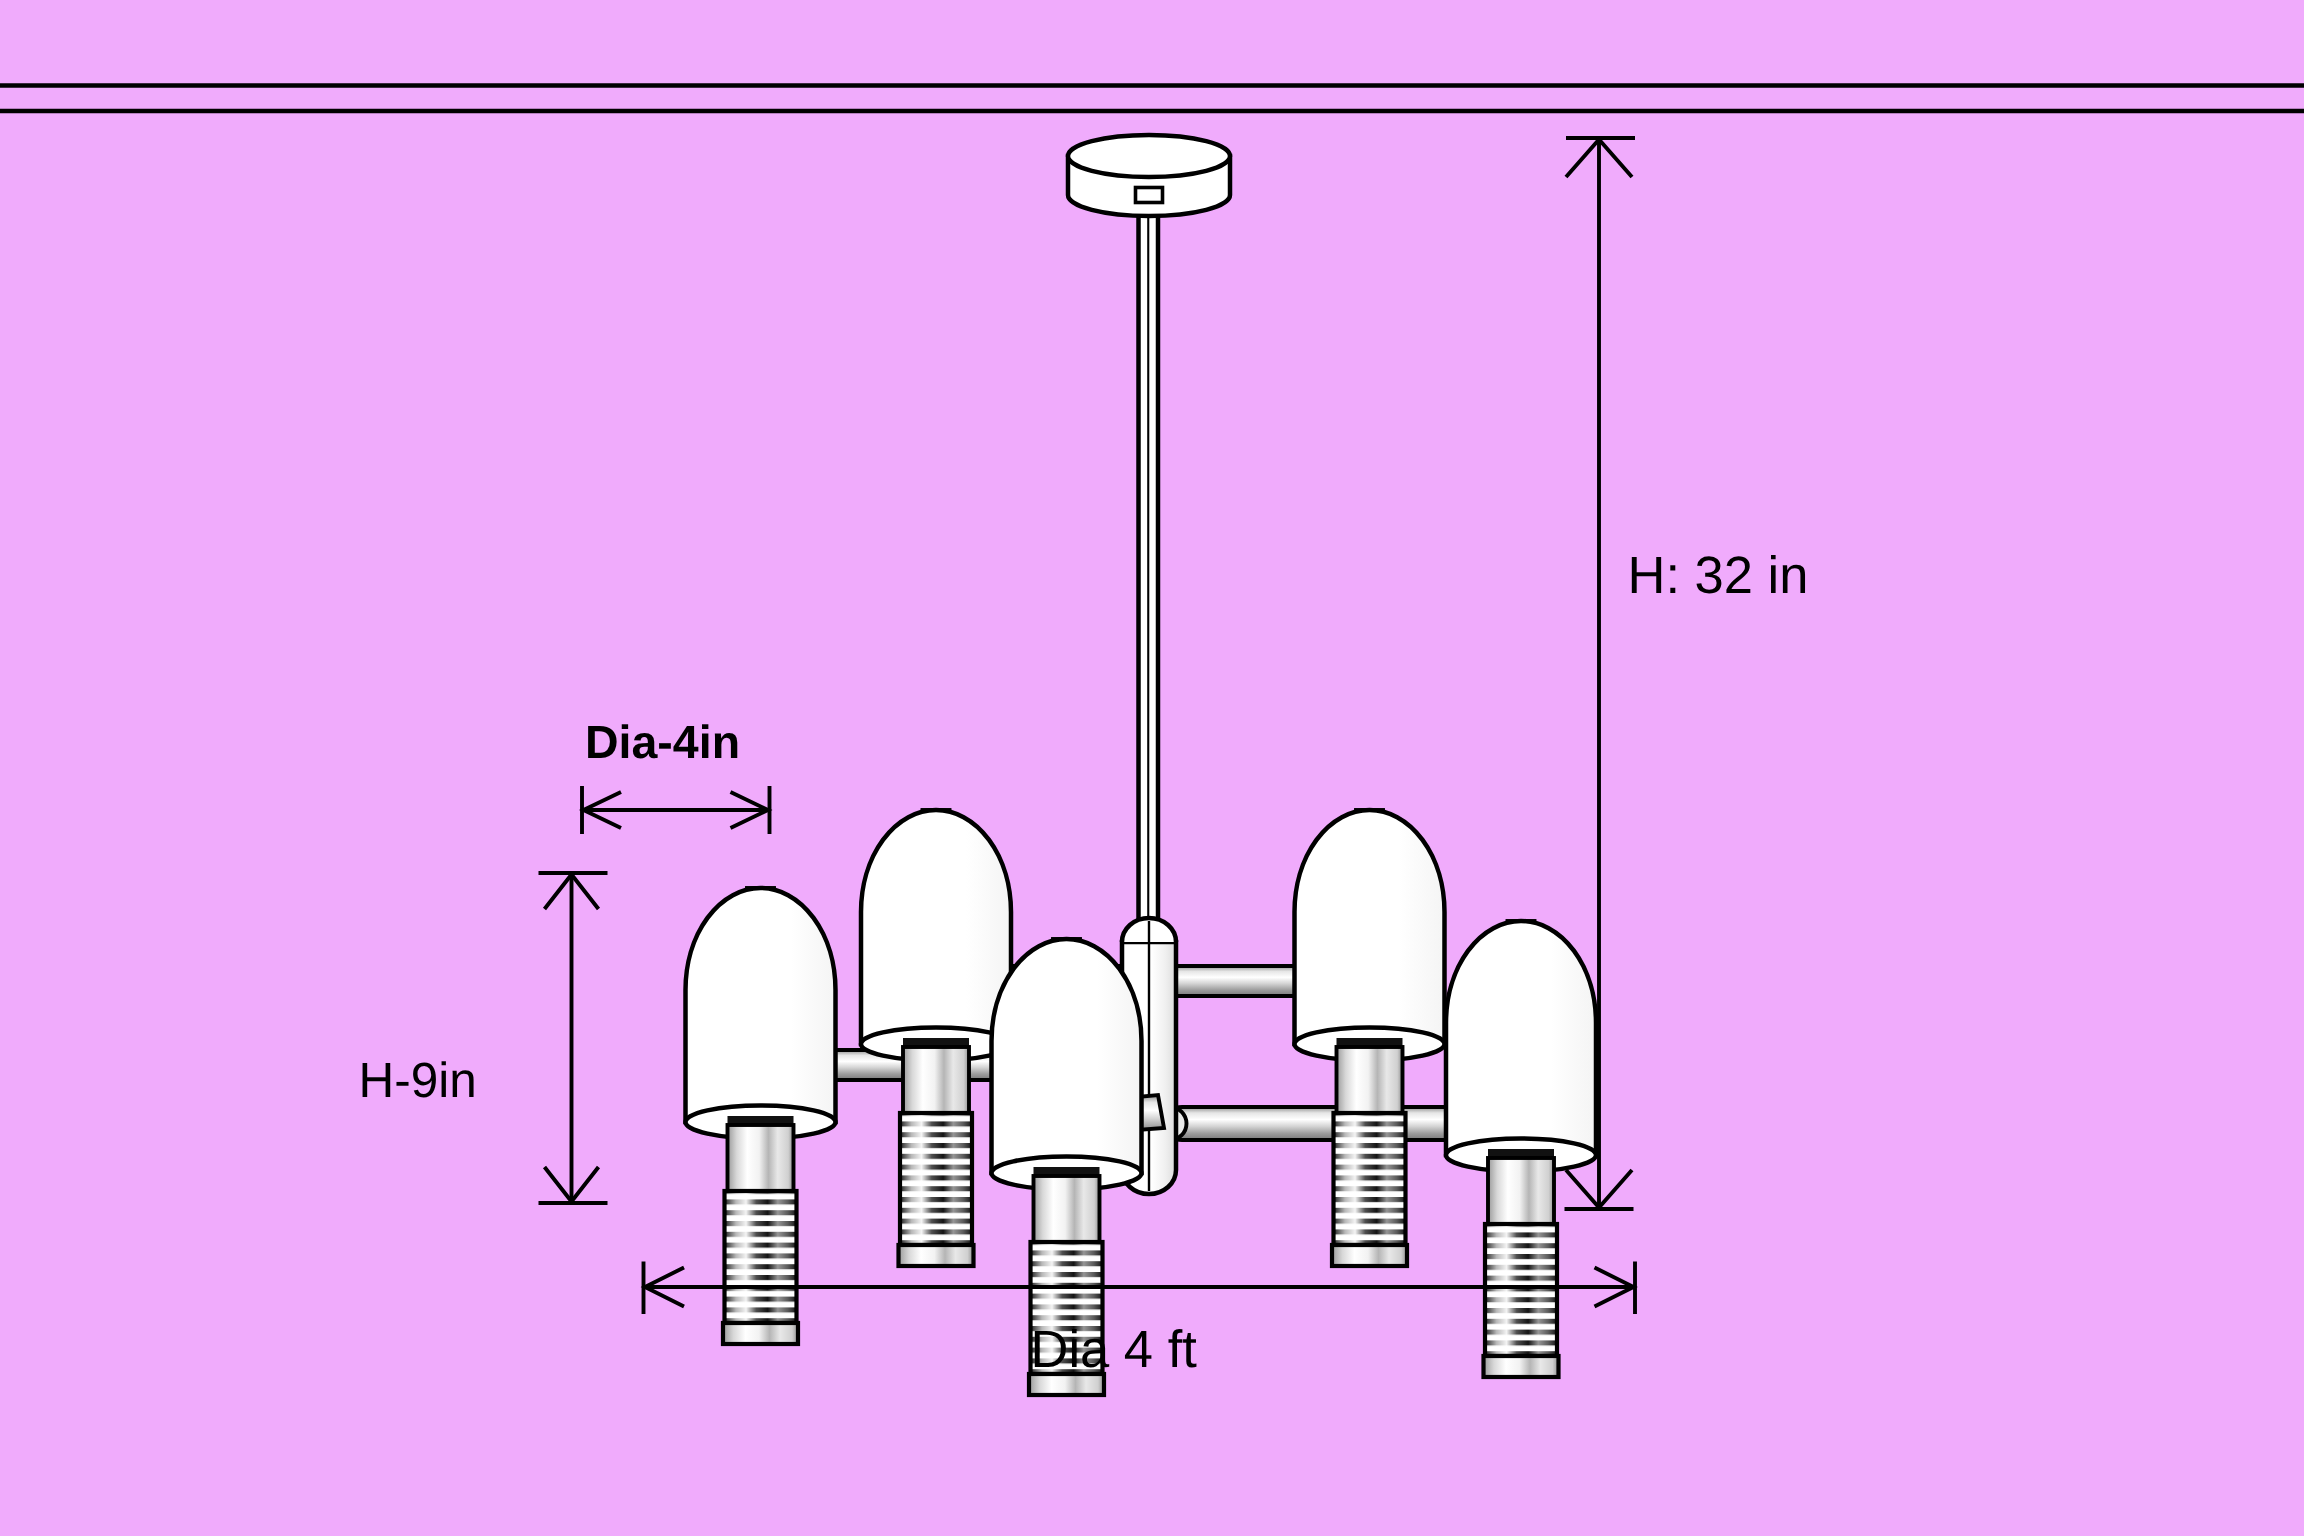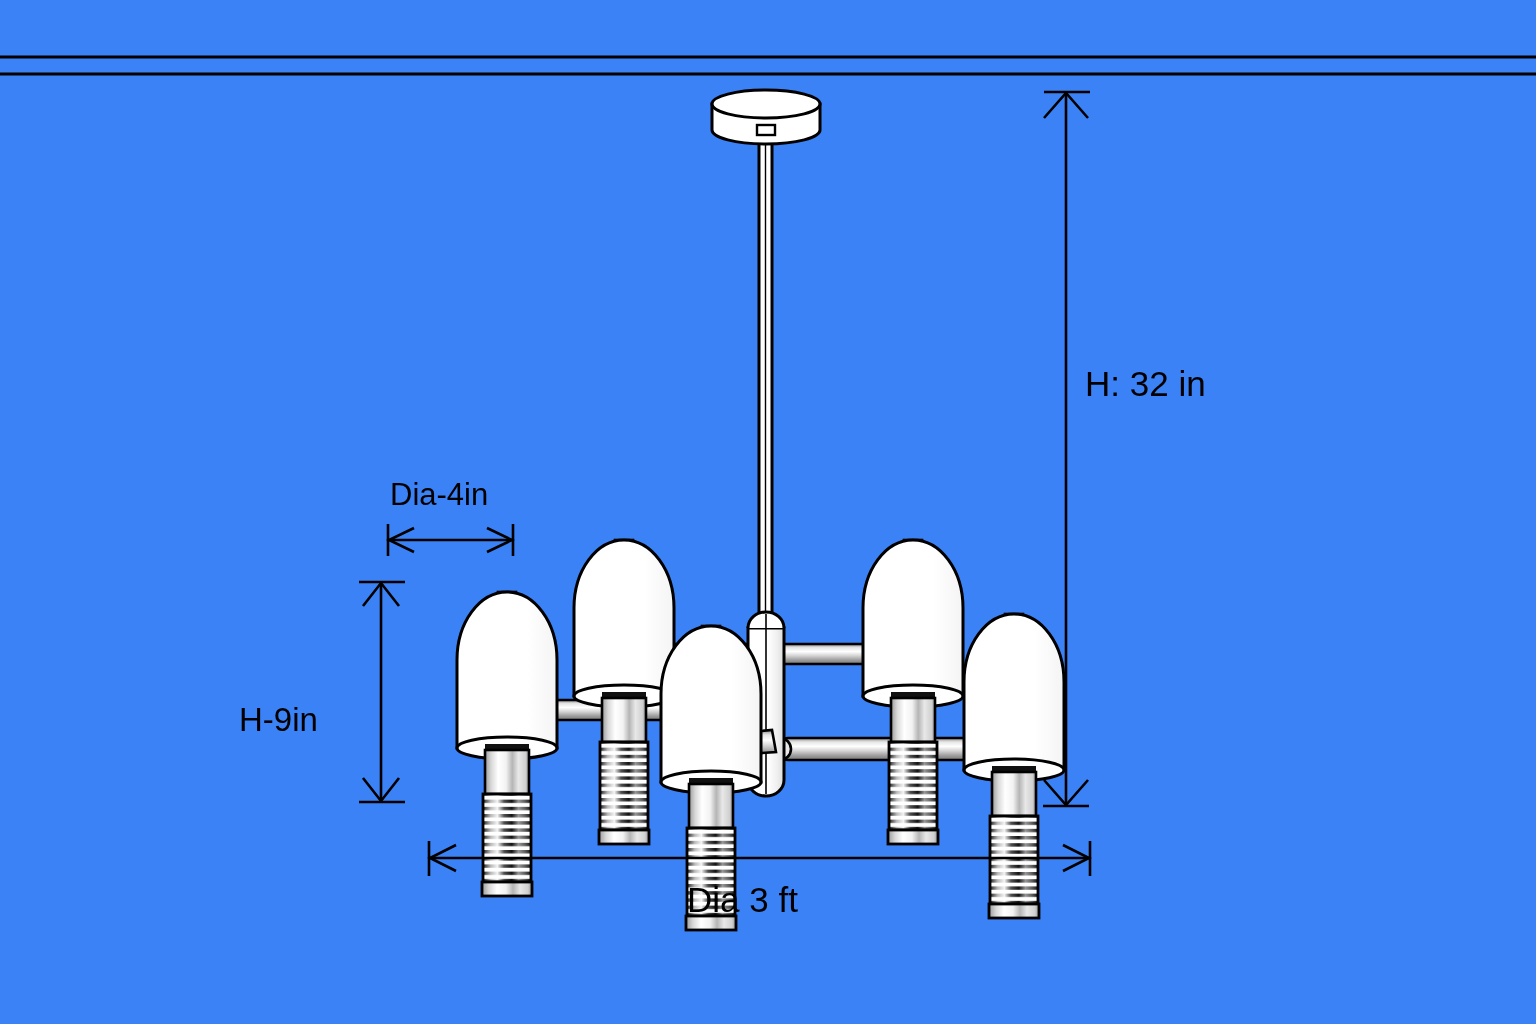--- a/index.html
+++ b/index.html
@@ -4,21 +4,21 @@
 <style>
   html, body {
     margin: 0;
     padding: 0;
     background: #ffffff;
   }
   #root {
     position: relative;
     width: 1536px;
     height: 1024px;
-    background: #3b82f6;
+    background: #f0abfc;
     font-family: "Liberation Sans", sans-serif;
     overflow: hidden;
   }
   #drawing {
     position: absolute;
     left: 0; top: 0;
     width: 1536px;
     height: 1024px;
   }
   .dim-label {
@@ -30,20 +30,21 @@
   }
   #label-h-total {
     left: 1085px;
     top: 364px;
     font-size: 35px;
   }
   #label-dia-shade {
     left: 390px;
     top: 477px;
     font-size: 31px;
+    font-weight: bold;
   }
   #label-h-fixture {
     left: 239px;
     top: 701px;
     font-size: 33px;
   }
   #label-dia-overall {
     left: 687px;
     top: 880px;
     font-size: 35px;
@@ -215,15 +216,15 @@
       <path d="M 1063 845 L 1089 858 L 1063 871"></path>
     </g>
   </svg>
 
   <div class="dim-label" id="label-h-total">H: 32 in</div>
 
   <div class="dim-label" id="label-dia-shade">Dia-4in</div>
 
   <div class="dim-label" id="label-h-fixture">H-9in</div>
 
-  <div class="dim-label" id="label-dia-overall">Dia 3 ft</div>
+  <div class="dim-label" id="label-dia-overall">Dia 4 ft</div>
 
 </div>
 
 </body></html>

